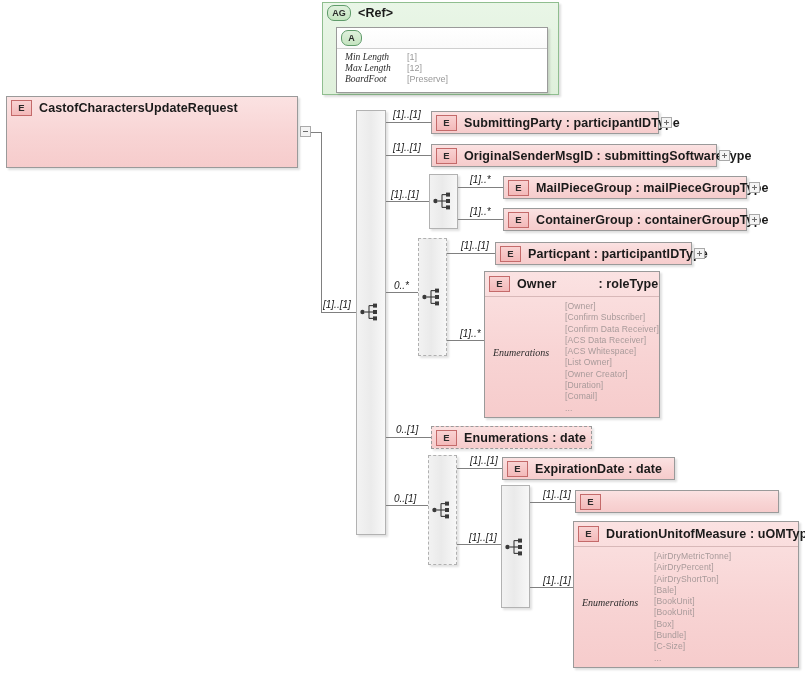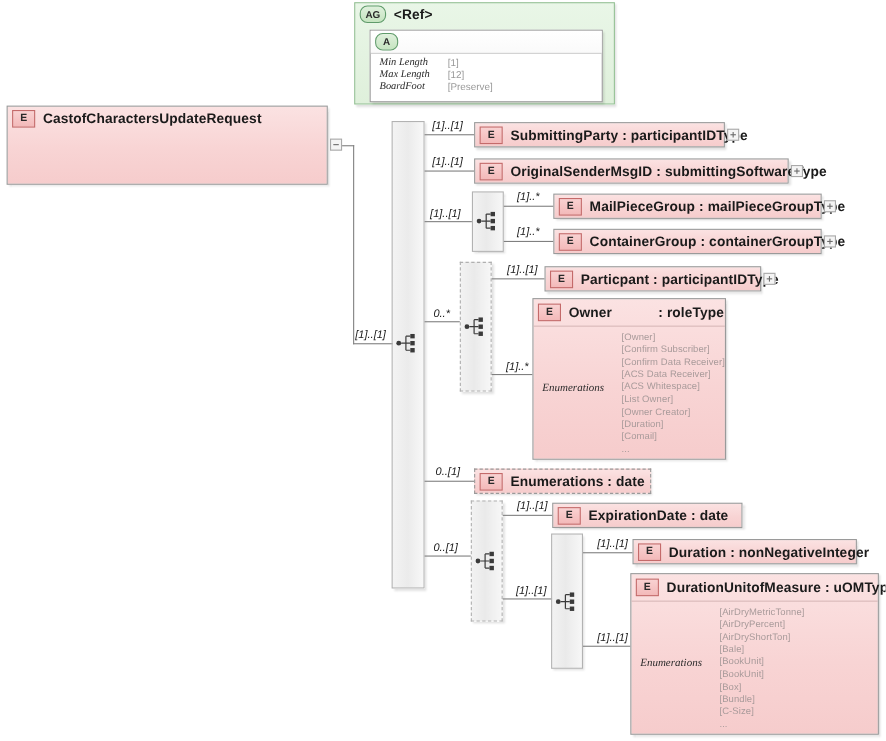--- a/index.html
+++ b/index.html
@@ -408,21 +408,20 @@
     <rect x="13" y="0.6" width="4" height="4" fill="#3a3a3a"></rect>
     <rect x="13" y="7" width="4" height="4" fill="#3a3a3a"></rect>
     <rect x="13" y="13.4" width="4" height="4" fill="#3a3a3a"></rect>
   </svg>
 
   <div class="ln h" style="left:530px;top:502px;width:45px;"></div>
   <div class="card" style="left:543px;top:489px;">[1]..[1]</div>
   <div class="node el" style="left:575px;top:490px;width:204px;height:23px;">
     <div class="node-head" style="height:21px;">
       <span class="ico e">E</span>
-      <span class="node-title"><span>Duration</span> <span>:</span> <span class="ty">nonNegativeInteger</span></span>
     </div>
   </div>
 
   <div class="ln h" style="left:530px;top:587px;width:43px;"></div>
   <div class="card" style="left:543px;top:575px;">[1]..[1]</div>
   <div class="node el" style="left:573px;top:521px;width:226px;height:147px;">
     <div class="node-head" style="height:24px;">
       <span class="ico e">E</span>
       <span class="node-title"><span>DurationUnitofMeasure</span> <span>:</span> <span class="ty">uOMType</span></span>
     </div>

